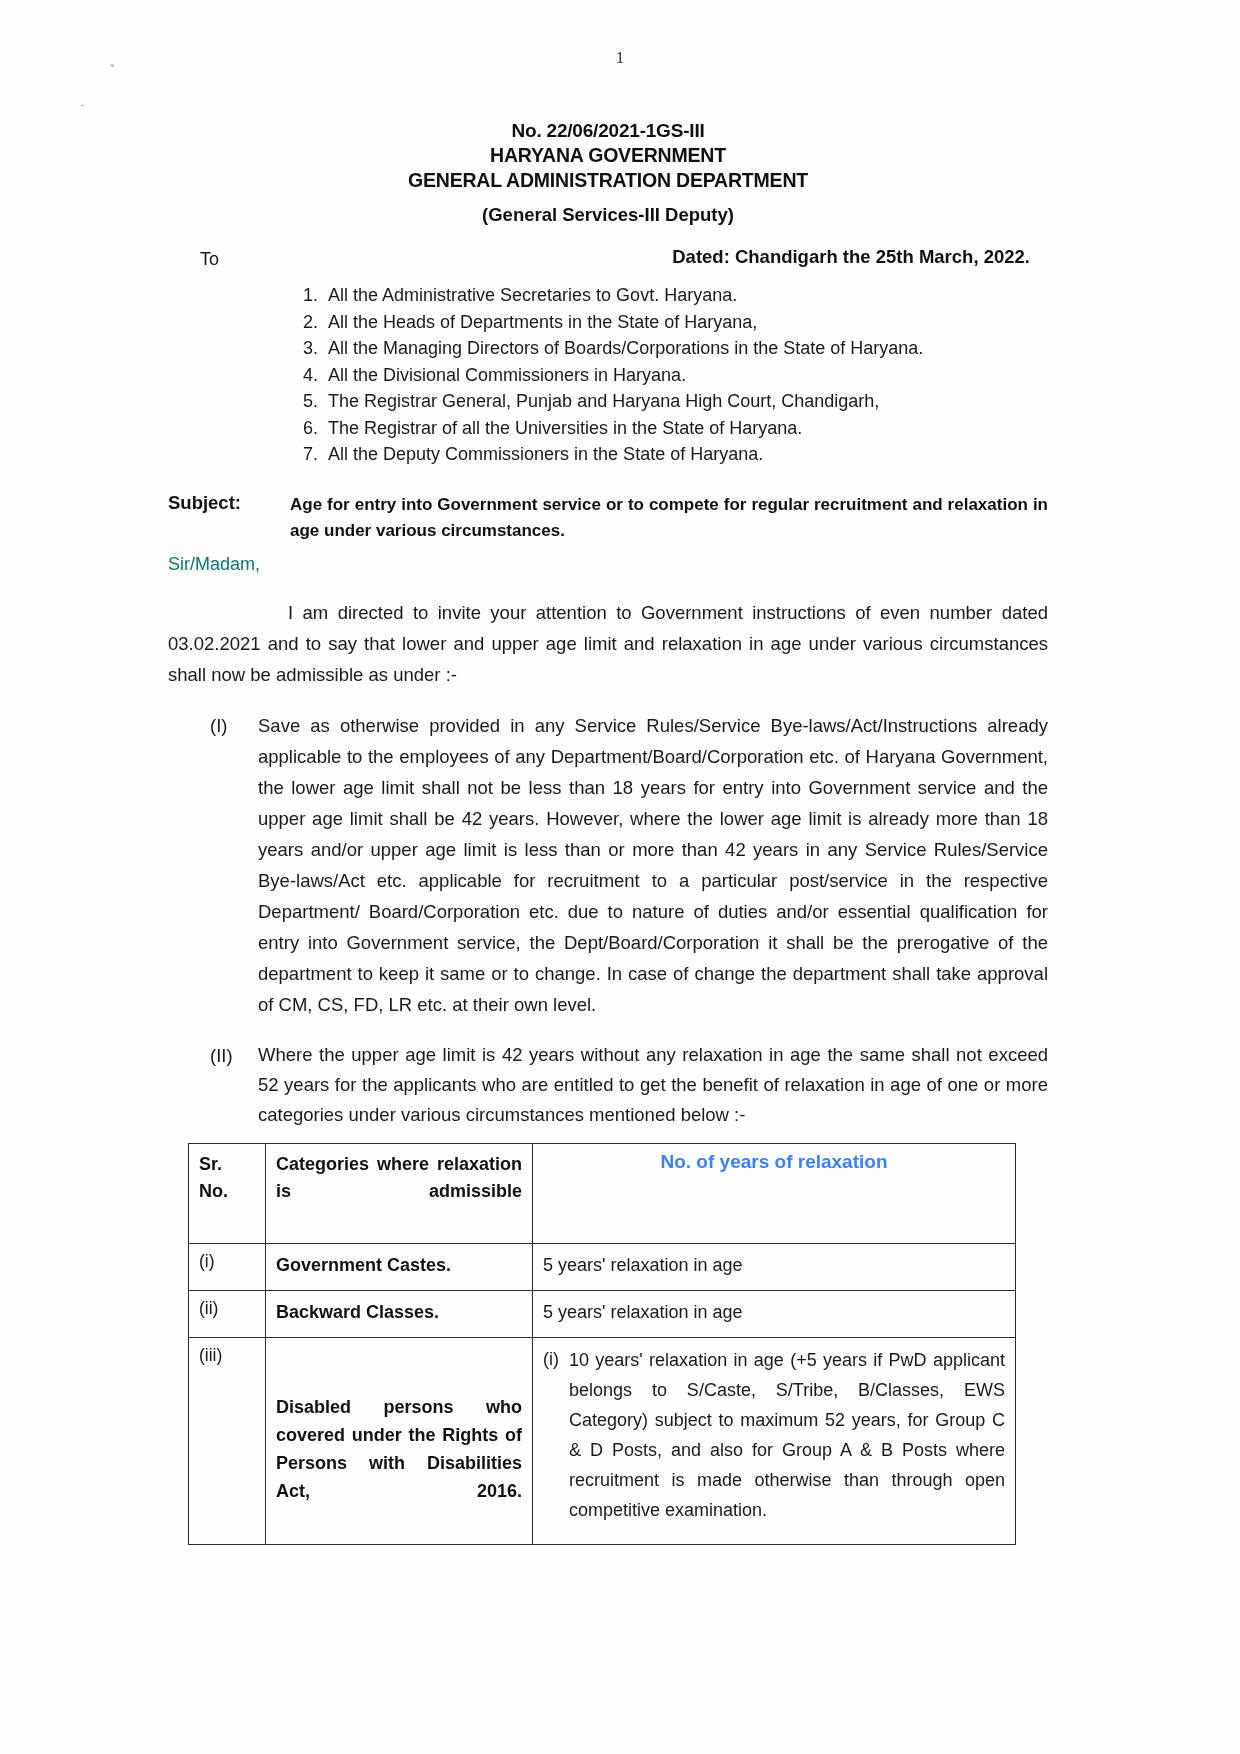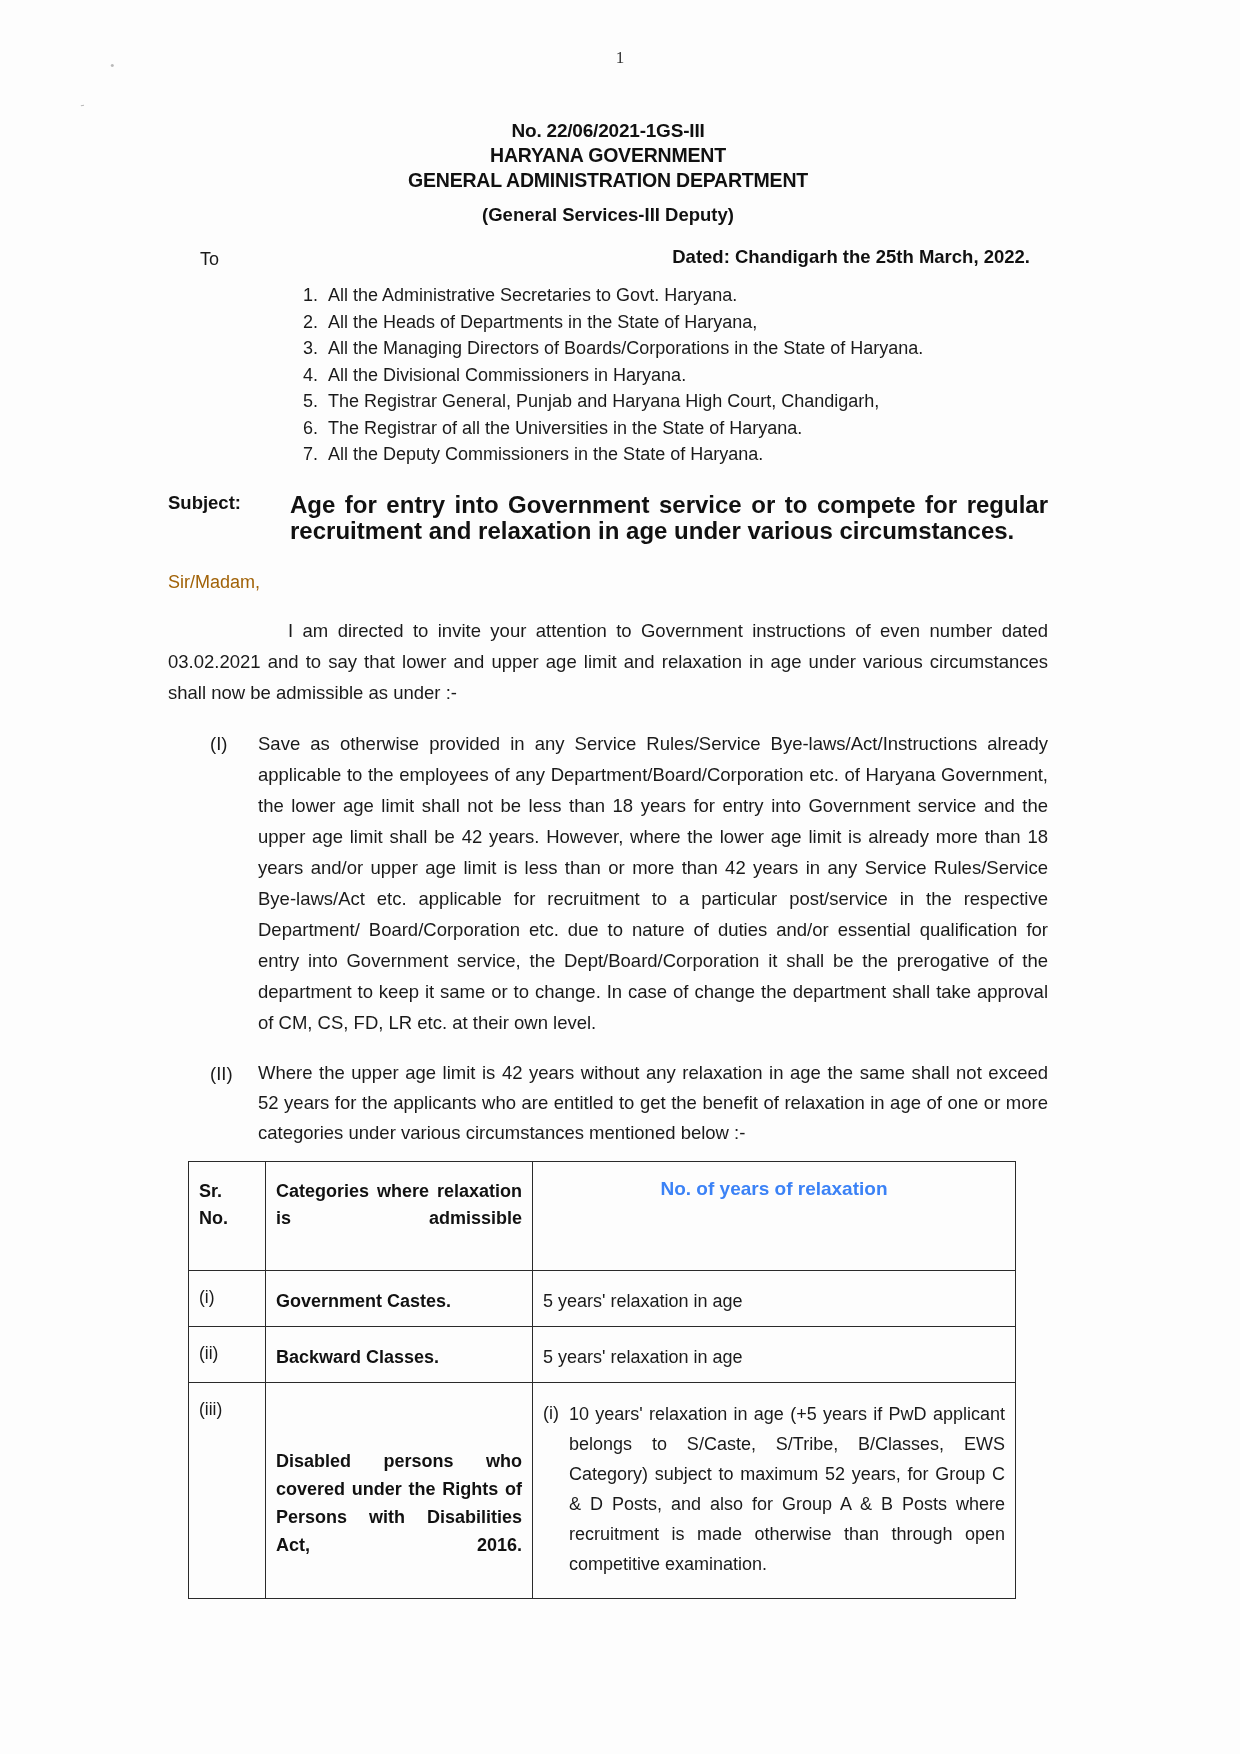--- a/index.html
+++ b/index.html
@@ -111,31 +111,31 @@
   }
   .subject .label {
     font-weight: bold;
     font-size: 18.5px;
     width: 122px;
     flex: 0 0 122px;
     color: #111;
   }
   .subject .text {
     font-weight: bold;
-    font-size: 24px;
+    font-size: 17px;
     line-height: 26px;
     text-align: justify;
     flex: 1;
     color: #111;
   }
 
   .salutation {
-    margin-top: 28px;
-    font-size: 18px;
-    color: #a16207;
+    margin-top: 10px;
+    font-size: 18px;
+    color: #0f766e;
   }
 
   .para {
     margin-top: 22px;
     font-size: 18.5px;
     line-height: 31px;
     text-align: justify;
     text-justify: inter-word;
     color: #1a1a1a;
   }
@@ -167,21 +167,21 @@
   table.reltable {
     margin-top: 13px;
     margin-left: 20px;
     width: 828px;
     border-collapse: collapse;
     table-layout: fixed;
   }
   table.reltable td, table.reltable th {
     border: 1.5px solid #2a2a2a;
     vertical-align: top;
-    padding: 16px 10px 11px 10px;
+    padding: 7px 10px 11px 10px;
   }
   table.reltable th.c-sr, table.reltable td.c-sr { width: 56px; }
   table.reltable th.c-cat, table.reltable td.c-cat { width: 246px; }
 
   th.c-sr, th.c-cat {
     font-weight: bold;
     font-size: 18px;
     line-height: 27px;
     text-align: left;
     color: #111;

